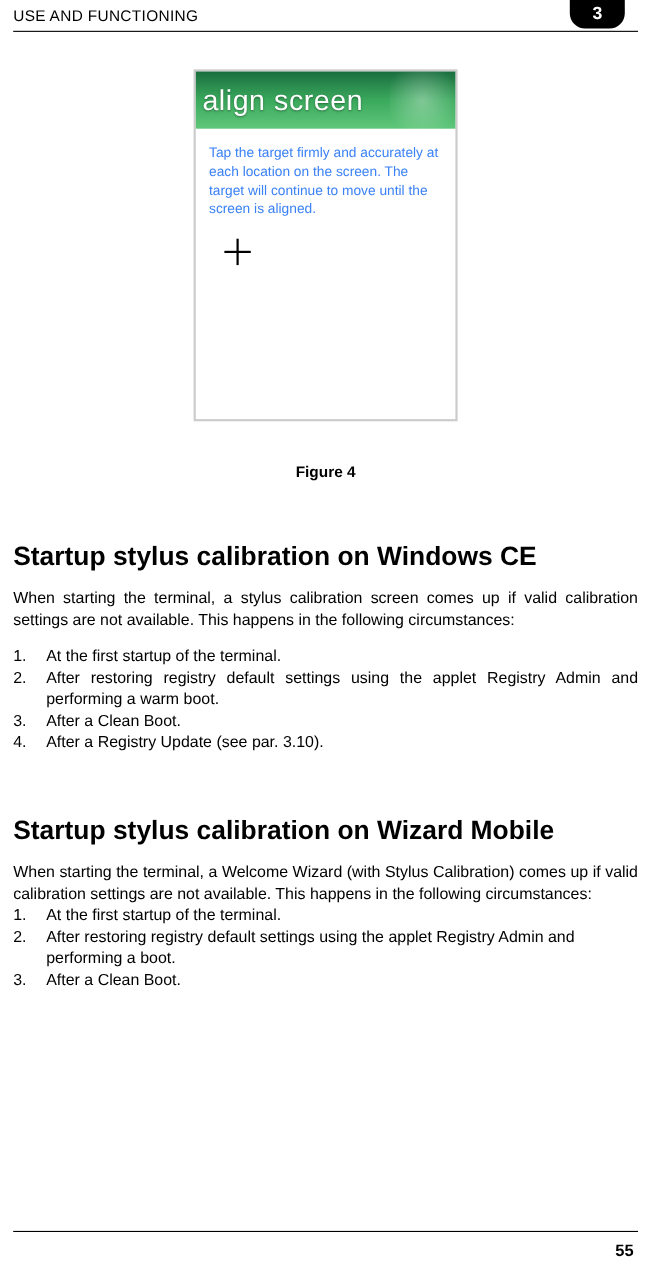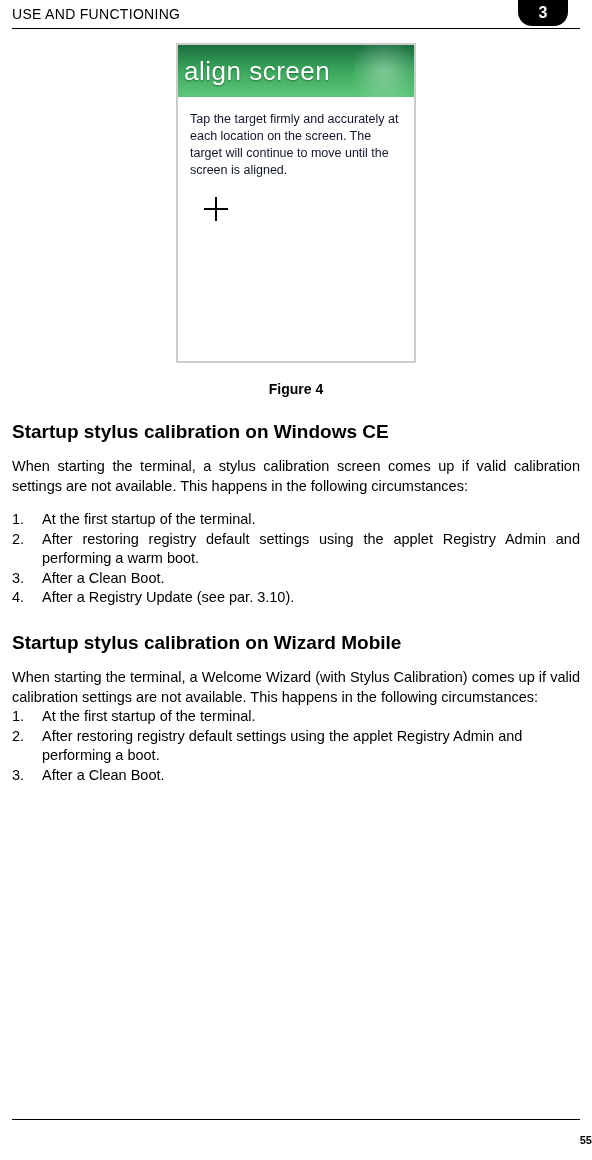--- a/index.html
+++ b/index.html
@@ -39,21 +39,22 @@
   }
   .hr-top {
     border: none;
     border-top: 1px solid #000;
     margin-top: 2px;
   }
   .figure-wrap {
     display: flex;
     flex-direction: column;
     align-items: center;
-    margin-top: 14px;
+    margin-top: 34px;
+    gap: 20px;
   }
   .device-screen {
     width: 240px;
     height: 320px;
     border: 2px solid #ccc;
     background: #fff;
     display: flex;
     flex-direction: column;
   }
   .device-banner {
@@ -79,21 +80,21 @@
     font-family: "Trebuchet MS", Tahoma, sans-serif;
     font-size: 26px;
     letter-spacing: 0.5px;
     text-shadow: 0 1px 2px rgba(0,0,0,0.4);
   }
   .device-body {
     padding: 14px 12px 0 12px;
     font-family: Tahoma, sans-serif;
     font-size: 12.5px;
     line-height: 1.35;
-    color: #0f172a;
+    color: #3b82f6;
   }
   .crosshair {
     margin: 18px 0 0 26px;
     width: 24px;
     height: 24px;
     position: relative;
   }
   .crosshair::before, .crosshair::after {
     content: "";
     position: absolute;
@@ -104,23 +105,23 @@
   }
   .crosshair::after {
     top: 11px; left: 0; height: 2px; width: 24px;
   }
   .figure-caption {
     font-size: 14px;
     font-weight: bold;
     margin-top: 18px;
   }
   .section-heading {
-    font-size: 19px;
-    font-weight: bold;
-    margin-top: 24px;
+    font-size: 24px;
+    font-weight: bold;
+    margin-top: 56px;
     margin-bottom: 14px;
   }
   .para {
     font-size: 14.5px;
     text-align: justify;
     line-height: 1.35;
     margin-bottom: 14px;
   }
   ol.numlist {
     list-style: none;
@@ -142,23 +143,23 @@
   .bold { font-weight: normal; }
   .footer-line {
     position: absolute;
     left: 12px;
     right: 12px;
     bottom: 40px;
     border-top: 1px solid #000;
   }
   .page-num {
     position: absolute;
-    right: 0;
+    right: 16px;
     bottom: 14px;
-    font-size: 11px;
+    font-size: 15px;
     font-weight: bold;
   }
 </style>
 </head>
 <body>
 
 <div class="header-row">
   <div class="header-title">USE AND FUNCTIONING</div>
   <div class="page-badge">3</div>
 </div>

